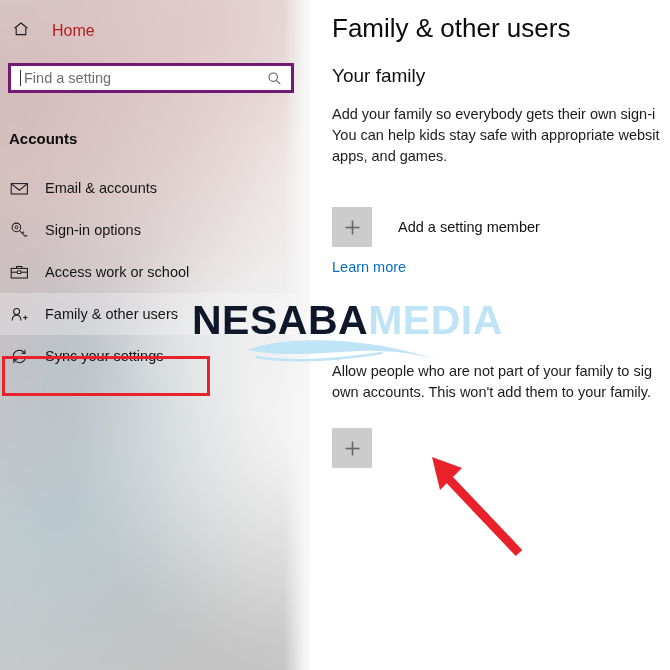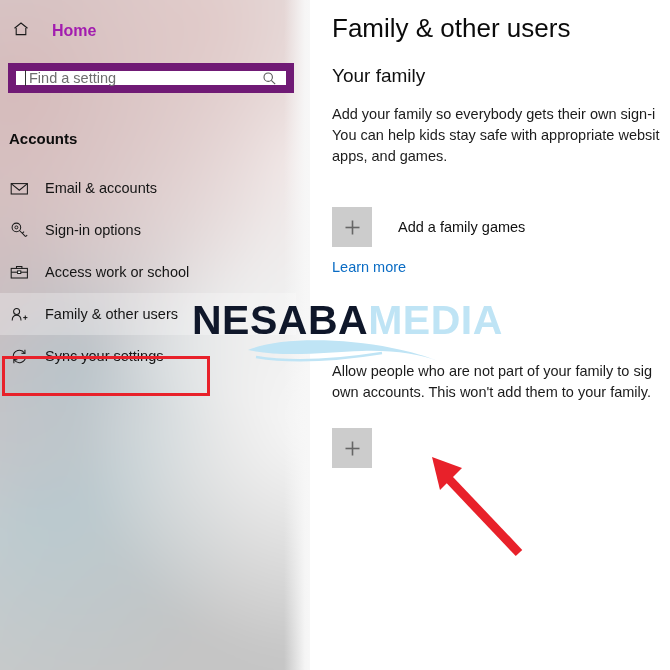--- a/index.html
+++ b/index.html
@@ -65,32 +65,31 @@
     position: absolute;
     left: 0; top: 14px;
     width: 296px; height: 34px;
     display: flex;
     align-items: center;
     padding-left: 12px;
     box-sizing: border-box;
   }
   .home-row .home-label {
     font-size: 16px;
-    color: #a21caf;
+    color: #b91c1c;
     margin-left: 22px;
-    font-weight: bold;
   }
 
   
   .search-box {
     position: absolute;
     left: 8px; top: 63px;
     width: 286px; height: 30px;
     background: #ffffff;
-    border: 8px solid #701a75;
+    border: 3px solid #701a75;
     box-sizing: border-box;
     display: flex;
     align-items: center;
   }
   .search-box .caret {
     width: 1px;
     height: 16px;
     background: #333;
     margin-left: 9px;
   }
@@ -373,21 +372,21 @@
 You can help kids stay safe with appropriate websit
 apps, and games.</div>
 
     <div class="add-row" id="add-family-row">
       <span class="plus-tile">
         <svg width="19" height="19" viewBox="0 0 19 19">
           <line x1="9.5" y1="2.5" x2="9.5" y2="16.5" stroke="#666666" stroke-width="1.6"></line>
           <line x1="2.5" y1="9.5" x2="16.5" y2="9.5" stroke="#666666" stroke-width="1.6"></line>
         </svg>
       </span>
-      <span class="add-label">Add a family games</span>
+      <span class="add-label">Add a setting member</span>
     </div>
 
     <a class="learn-more">Learn more</a>
 
 
     <div class="body-text" id="other-desc">Allow people who are not part of your family to sig
 own accounts. This won't add them to your family.</div>
 
     <div class="add-row" id="add-someone-row">
       <span class="plus-tile">

